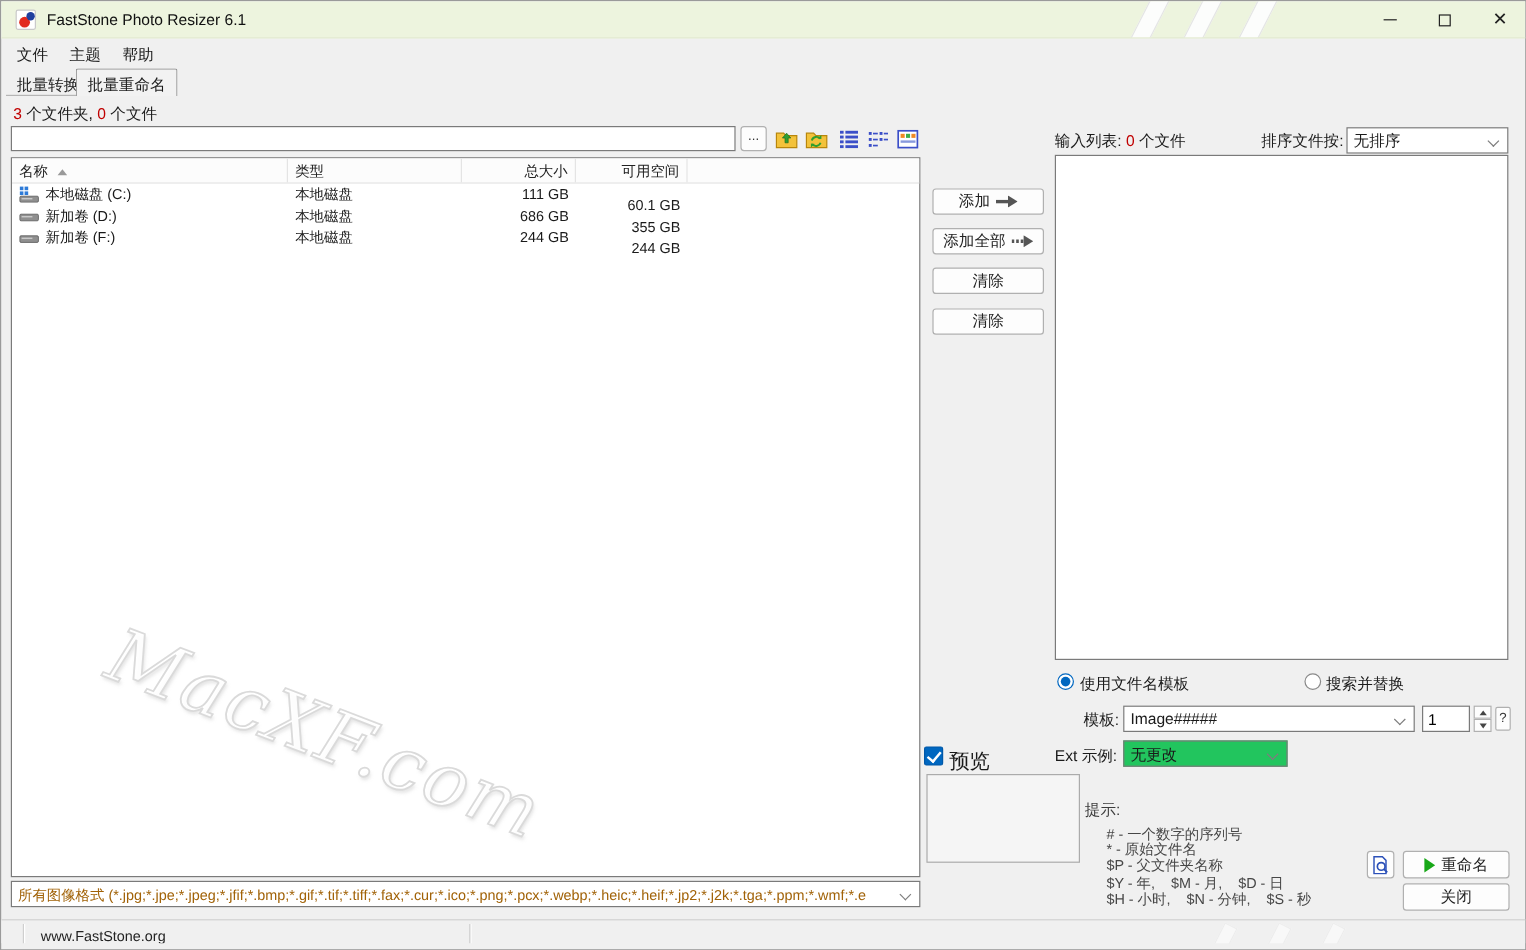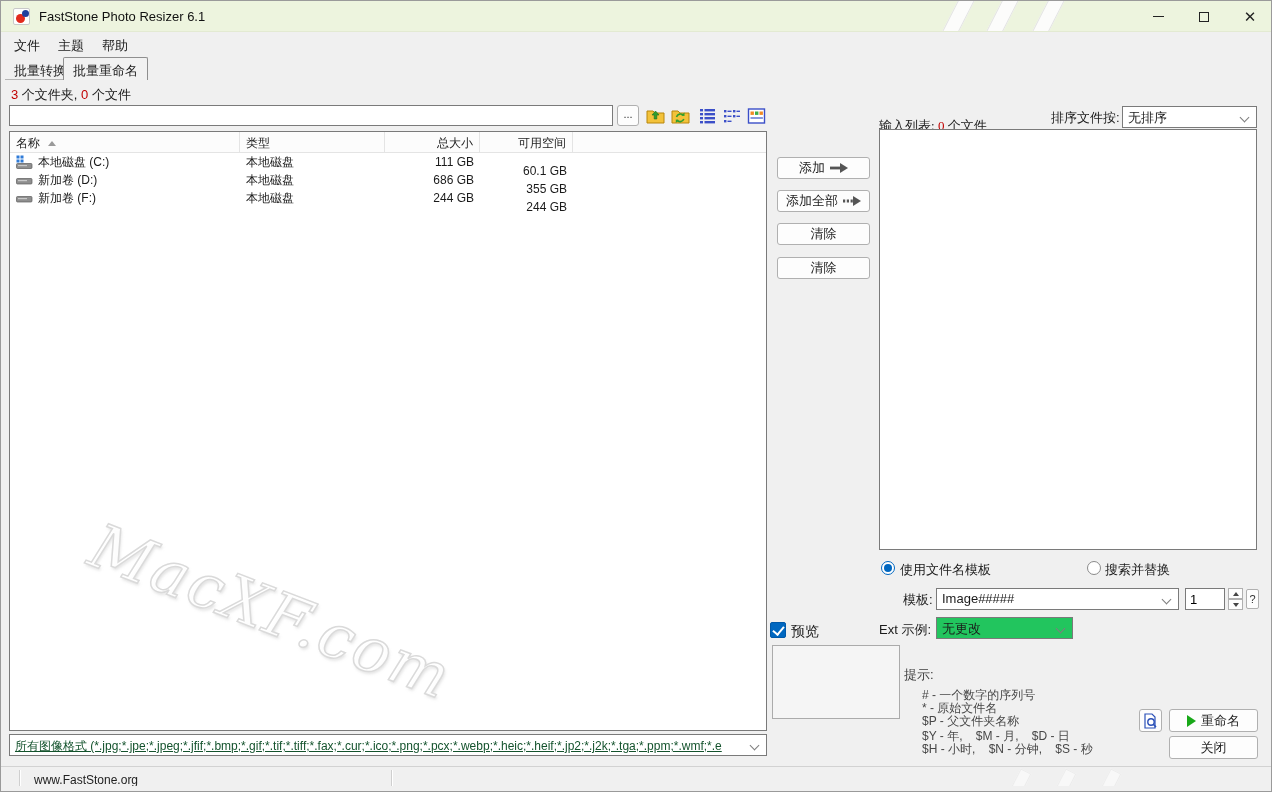--- a/index.html
+++ b/index.html
@@ -53,33 +53,33 @@
                 border-left:4px solid transparent; border-right:4px solid transparent;
                 border-bottom:5px solid #9a9a9a; vertical-align:middle; }
   .lrow { display:flex; height:18px; font-size:12px; align-items:center; }
   .lc { padding:4px 6px; overflow:hidden; white-space:nowrap; }
   .lc-name { width:230px; display:flex; align-items:center; gap:5px; }
   .lc-type { width:145px; } .lc-total { width:95px; text-align:right; } .lc-free { width:93px; text-align:right;margin-top:18px; }
   .drive-ico { width:17px; height:14px; flex:0 0 17px; }
 
   .format-combo { position:absolute; left:8px; top:733px; width:758px; height:22px; background:#fff;
                   border:1px solid #7a7a7a; font-size:12px; padding:3px 22px 3px 5px;
-                  white-space:nowrap; overflow:hidden; color:#14532d;text-decoration:underline; }
+                  white-space:nowrap; overflow:hidden; color:#a16207; }
   .combo-chev { position:absolute; right:8px; top:7px; width:7px; height:7px;
                 border-right:1.5px solid #7e7e7e; border-bottom:1.5px solid #7e7e7e; transform:rotate(45deg); }
 
   
   .mid-btn { position:absolute; left:776px; width:93px; height:22px; background:#fdfdfd;
              border:1px solid #b0b0b0; border-radius:3px; font-size:13px; color:#222;
              display:flex; align-items:center; justify-content:center; gap:5px; }
   .chk { position:absolute; left:769px; top:621px; width:16px; height:16px; background:#0067c0;
          border:1px solid #0058a8; border-radius:2px; }
   .chk::after { content:""; position:absolute; left:4px; top:1px; width:5px; height:9px;
                 border-right:2px solid #fff; border-bottom:2px solid #fff; transform:rotate(40deg); }
-  .chk-label { position:absolute; left:790px; top:622px; font-size:14px; }
+  .chk-label { position:absolute; left:790px; top:622px; font-size:17px; }
   .preview-box { position:absolute; left:771px; top:644px; width:128px; height:74px;
                  background:#f5f5f5; border:1px solid #ababab; }
 
   
   .rp-label { position:absolute; font-size:13px; }
   .sort-combo { position:absolute; left:1121px; top:105px; width:135px; height:22px; background:#fff;
                 border:1px solid #7a7a7a; font-size:13px; padding:2px 20px 2px 5px; }
   .inputlist { position:absolute; left:878px; top:128px; width:378px; height:421px;
                background:#fff; border:1px solid #7a7a7a; }
   .radio { position:absolute; width:14px; height:14px; border-radius:50%; background:#fff; }
@@ -289,21 +289,21 @@
     <span>清除</span>
   </div>
   <div class="mid-btn" style="top:256px;">
     <span>清除</span>
   </div>
 
   <div class="chk"></div>
   <div class="chk-label">预览</div>
   <div class="preview-box"></div>
 
-  <div class="rp-label" style="left:878px; top:116px;font-family:Liberation Serif, serif;"><span>输入列表:</span> <span class="cnt">0</span><span> 个文件</span></div>
+  <div class="rp-label" style="left:878px; top:108px;"><span>输入列表:</span> <span class="cnt">0</span><span> 个文件</span></div>
   <div class="rp-label" style="left:1050px; top:108px;">排序文件按:</div>
   <div class="sort-combo">
     <span>无排序</span>
     <span class="combo-chev"></span>
   </div>
   <div class="inputlist"></div>
 
   <div class="radio sel" style="left:880px; top:560px;"></div>
   <div class="rp-label" style="left:899px; top:560px;">使用文件名模板</div>
   <div class="radio unsel" style="left:1086px; top:560px;"></div>

